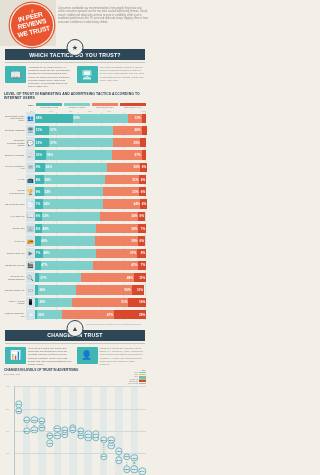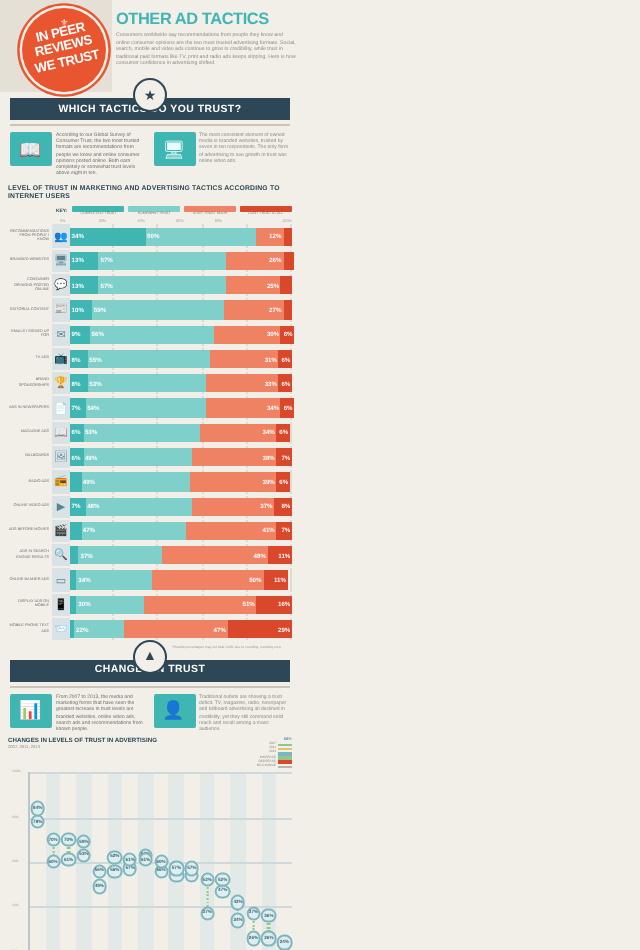--- a/index.html
+++ b/index.html
@@ -117,21 +117,20 @@
     <div class="stamp">
       <div class="stamp-ic">⚜</div>
       <div class="stamp-txt">
         <div>IN PEER</div>
         <div>REVIEWS</div>
         <div>WE TRUST</div>
       </div>
     </div>
     <div class="hdr-right">
       <div class="hdr-title">
-        <span class="l2">OTHER AD TACTICS</span>
       </div>
       <div class="hdr-sub">Consumers worldwide say recommendations from people they know and online consumer opinions are the two most trusted advertising formats. Social, search, mobile and video ads continue to grow in credibility, while trust in traditional paid formats like TV, print and radio ads keeps slipping. Here is how consumer confidence in advertising shifted.</div>
     </div>
   </div>
 
   <div class="sec">
     <div class="sec-badge">★</div>
     <div class="sec-bar">
       <span>WHICH TACTICS DO YOU TRUST?</span>
     </div>

